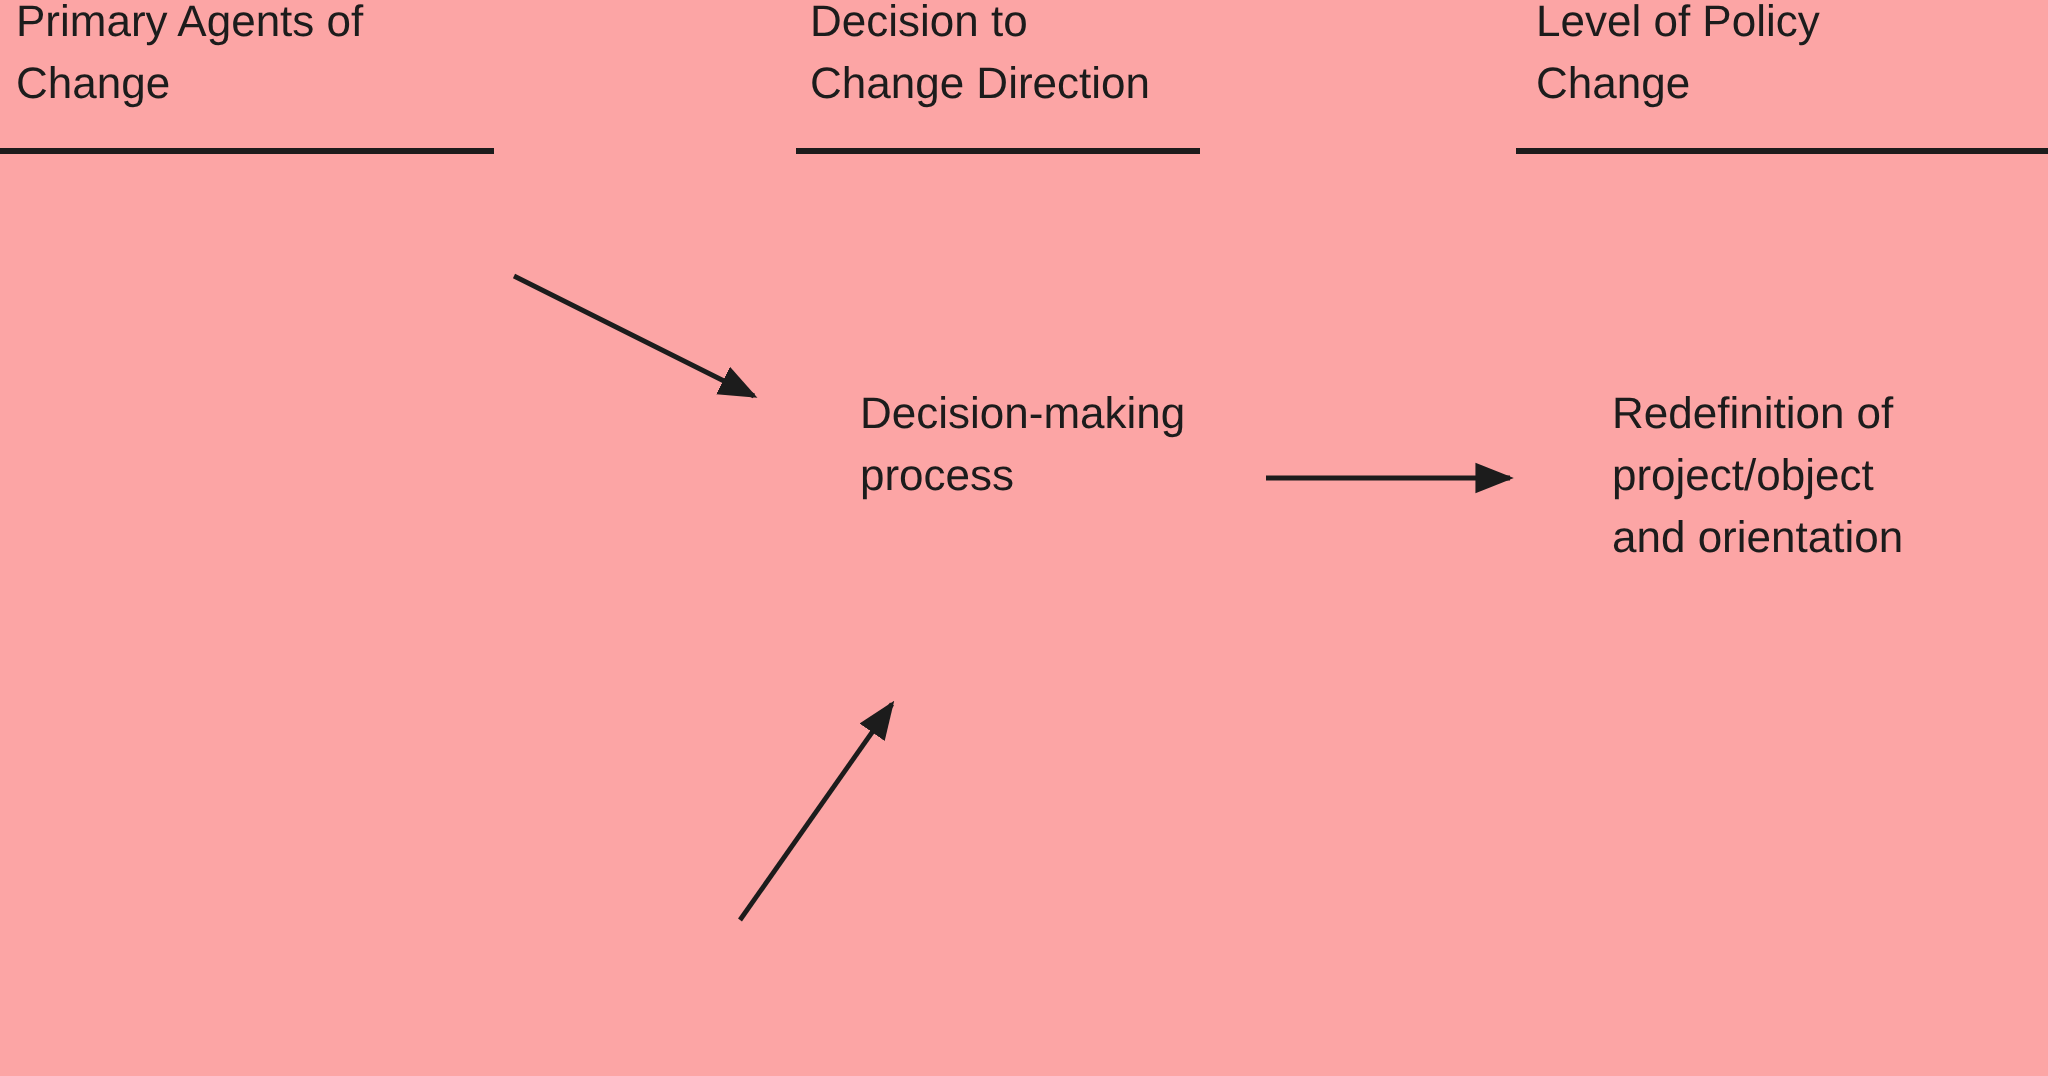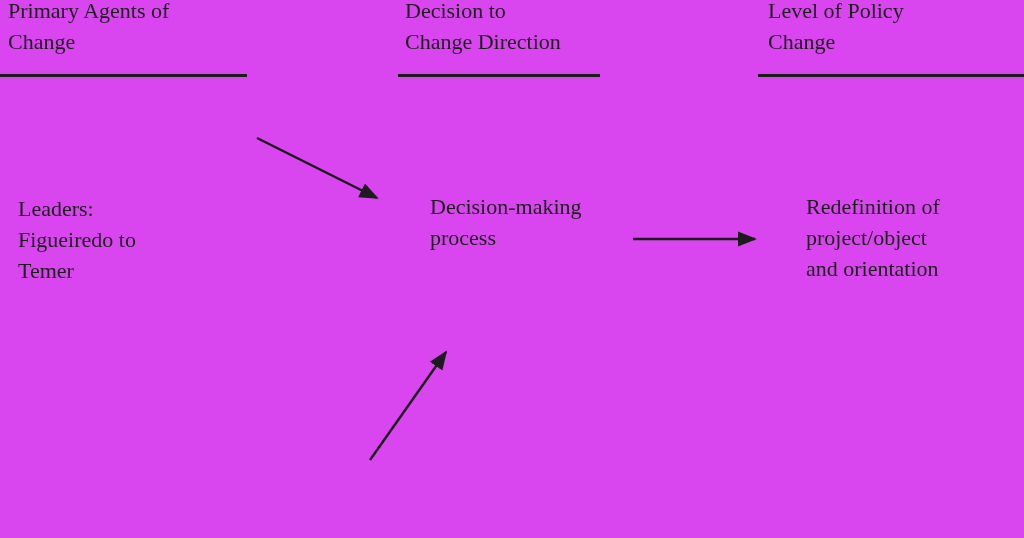--- a/index.html
+++ b/index.html
@@ -1,21 +1,21 @@
 <!DOCTYPE html>
 <html><head>
 <meta charset="utf-8">
 <style>
   html, body { margin: 0; padding: 0; background: #ffffff; }
   #figure {
     position: relative;
     width: 1024px;
     height: 538px;
-    background: #d946ef;
-    font-family: Liberation Serif, serif;
+    background: #fca5a5;
+    font-family: Liberation Sans, sans-serif;
     color: #1c1c1c;
     overflow: hidden;
   }
   .col-header {
     position: absolute;
     font-size: 22px;
     line-height: 31px;
     white-space: pre-line;
     color: #1c1c1c;
   }
@@ -59,23 +59,20 @@
 Change</div>
   <div id="h2" class="col-header">Decision to
 Change Direction</div>
   <div id="h3" class="col-header">Level of Policy
 Change</div>
 
   <div id="u1" class="header-underline"></div>
   <div id="u2" class="header-underline"></div>
   <div id="u3" class="header-underline"></div>
 
-  <div id="node-leaders" class="node">Leaders:
-Figueiredo to
-Temer</div>
   <div id="node-decision" class="node">Decision-making
 process</div>
   <div id="node-redefinition" class="node">Redefinition of
 project/object
 and orientation</div>
 
   <svg id="arrow-layer" viewBox="0 0 1024 538" xmlns="http://www.w3.org/2000/svg">
     <defs>
       <marker id="ah" viewBox="0 0 10 10" refX="9" refY="5" markerWidth="8" markerHeight="8" orient="auto-start-reverse">
         <path d="M 0 1 L 10 5 L 0 9 z" fill="#1c1c1c"></path>

